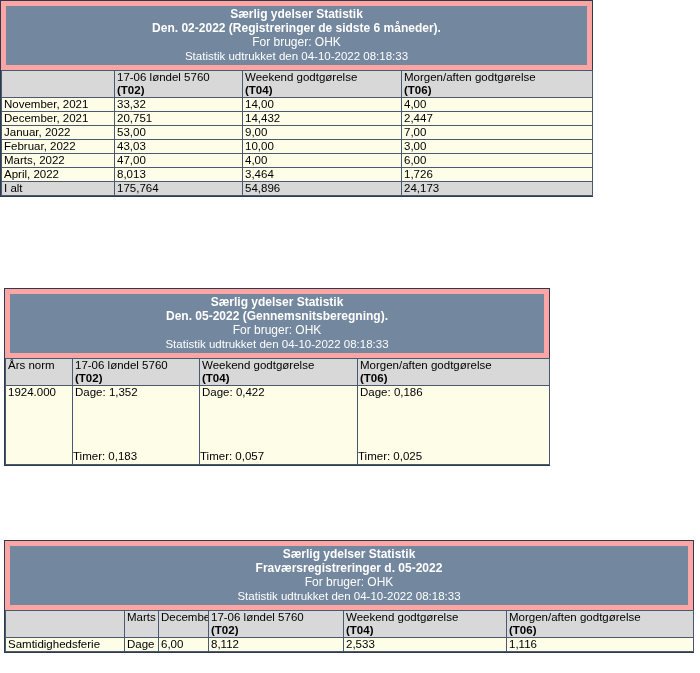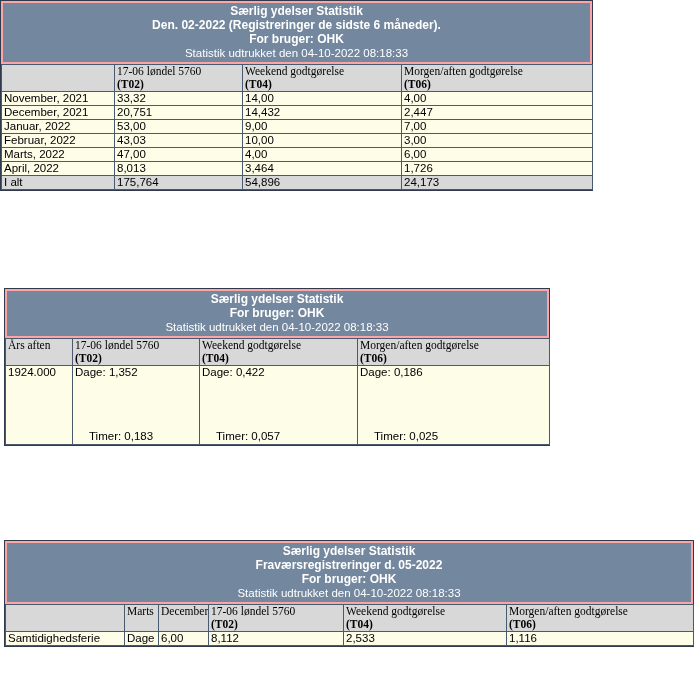--- a/index.html
+++ b/index.html
@@ -35,52 +35,51 @@
     text-align: left;
     font-size: 11.5px;
     line-height: 13px;
     white-space: nowrap;
     overflow: hidden;
   }
   .titleblock {
     background: #73879e;
     color: #ffffff;
     text-align: center;
-    border: 2px solid #fca5a5;
+    border: 5px solid #fca5a5;
     padding: 1px 0 2px 0;
   }
   .titleblock .t1 {
     font-weight: bold;
     font-size: 12px;
     line-height: 14px;
   }
   .titleblock .t2 {
     font-weight: bold;
     font-size: 12px;
     line-height: 14px;
   }
   .titleblock .t3 {
-    font-weight: bold;
+    font-weight: normal;
     font-size: 12px;
     line-height: 14px;
   }
   .titleblock .t4 {
     font-weight: normal;
     font-size: 11.5px;
     line-height: 14px;
   }
   .colhead {
     background: #d8d8d8;
     text-align: center;
     font-weight: bold;
     font-size: 11.5px;
     line-height: 12px;
     padding: 1px 2px;
     white-space: normal;
-    font-family: Liberation Serif, serif;
   }
   .colhead .sub {
     display: block;
     font-weight: bold;
   }
   .datacell {
     background: #fdfde8;
   }
   .rowlabel {
     background: #fdfde8;
@@ -94,21 +93,21 @@
   .tallcell {
     height: 78px;
     position: relative;
     background: #fdfde8;
   }
   .tallcell .top {
     display: block;
   }
   .tallcell .bot {
     position: absolute;
-    left: 16px;
+    left: 0;
     bottom: 1px;
   }
   
   #report1 { left: 0px; top: 0px; width: 593px; }
   #report1 col.c0 { width: 113px; }
   #report1 col.c1 { width: 128px; }
   #report1 col.c2 { width: 159px; }
   #report1 col.c3 { width: 191px; }
   
   #report2 { left: 4px; top: 288px; width: 546px; }
@@ -202,34 +201,35 @@
         <td>54,896</td>
         <td>24,173</td>
       </tr>
     </tbody>
   </table>
 </div>
 
 <div class="report" id="report2">
   <div class="titleblock">
     <div class="t1">Særlig ydelser Statistik</div>
+    <div class="t2">Den. 05-2022 (Gennemsnitsberegning).</div>
     <div class="t3">For bruger: OHK</div>
     <div class="t4">Statistik udtrukket den 04-10-2022 08:18:33</div>
   </div>
   <table class="rpt">
     <colgroup>
         <col class="c0">
         <col class="c1">
         <col class="c2">
         <col class="c3">
       </colgroup>
     <tbody>
       <tr>
         <th class="colhead">
-          <span>Års aften</span>
+          <span>Års norm</span>
         </th>
         <th class="colhead">
           <span>17-06 løndel 5760</span>
           <span class="sub">(T02)</span>
         </th>
         <th class="colhead">
           <span>Weekend godtgørelse</span>
           <span class="sub">(T04)</span>
         </th>
         <th class="colhead">

